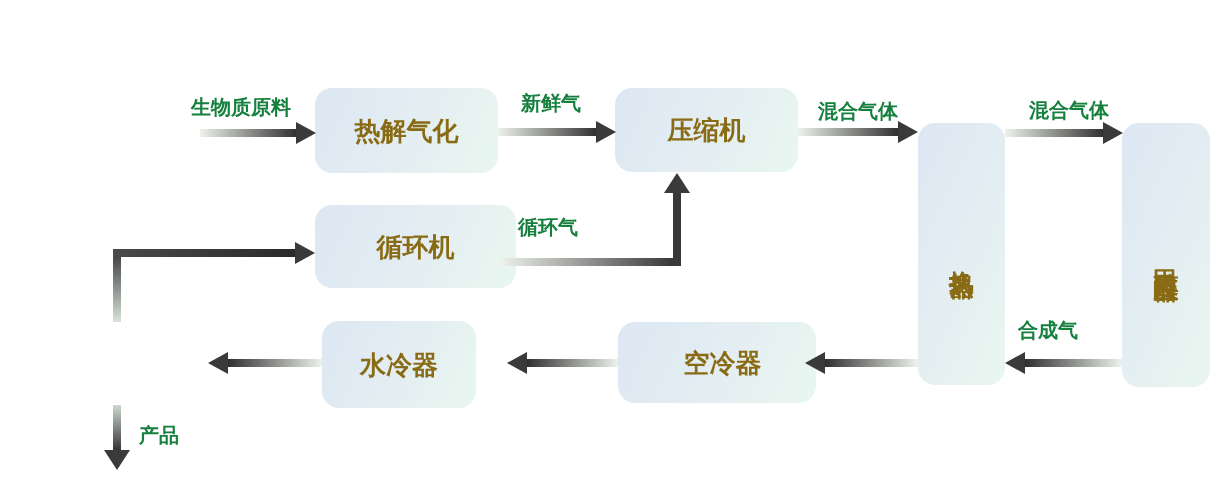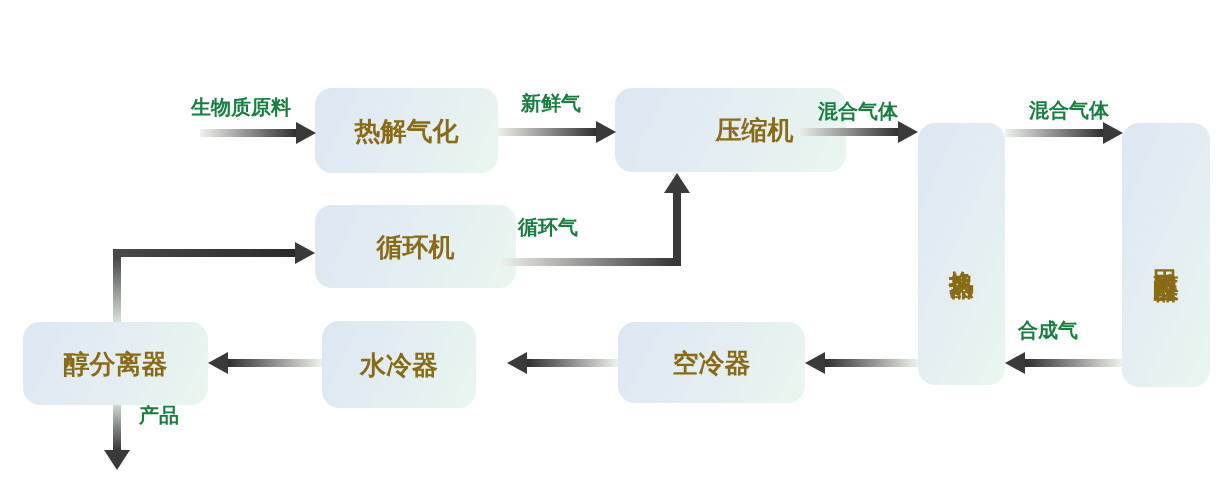--- a/index.html
+++ b/index.html
@@ -60,55 +60,52 @@
 </style>
 </head>
 <body>
 
 <div id="stage">
 
   <div class="box" style="left:315px; top:88px; width:183px; height:85px;">
     <span class="box-label">热解气化</span>
   </div>
 
-  <div class="box" style="left:615px; top:88px; width:183px; height:84px;padding-left:48px;">
+  <div class="box" style="left:615px; top:88px; width:183px; height:84px;">
     <span class="box-label">压缩机</span>
   </div>
 
   <div class="box" style="left:315px; top:205px; width:201px; height:83px;">
     <span class="box-label">循环机</span>
   </div>
 
   <div class="box vertical" style="left:918px; top:123px; width:87px; height:262px;">
     <span class="box-label">换热器</span>
   </div>
 
   <div class="box vertical" style="left:1122px; top:123px; width:88px; height:264px;">
     <span class="box-label">甲醇反应器</span>
   </div>
 
-  <div class="box" style="left:618px; top:322px; width:187px; height:81px;">
+  <div class="box" style="left:618px; top:322px; width:187px; height:81px;padding-left:11px;">
     <span class="box-label">空冷器</span>
   </div>
 
   <div class="box" style="left:322px; top:321px; width:154px; height:87px;">
     <span class="box-label">水冷器</span>
   </div>
 
-  <div class="box" style="left:23px; top:322px; width:185px; height:83px;">
-    <span class="box-label">醇分离器</span>
-  </div>
 
   <span class="flow-label" style="left:191px; top:96px;">生物质原料</span>
   <span class="flow-label" style="left:521px; top:92px;">新鲜气</span>
   <span class="flow-label" style="left:818px; top:100px;">混合气体</span>
   <span class="flow-label" style="left:1029px; top:99px;">混合气体</span>
   <span class="flow-label" style="left:518px; top:216px;">循环气</span>
   <span class="flow-label" style="left:1018px; top:319px;">合成气</span>
-  <span class="flow-label" style="left:139px; top:404px;">产品</span>
+  <span class="flow-label" style="left:139px; top:424px;">产品</span>
 
   <div class="shaft h grad-r" style="left:200px; top:129px; width:97px;"></div>
   <div class="head head-r" style="left:296px; top:122px;"></div>
 
   <div class="shaft h grad-r" style="left:498px; top:128px; width:99px;"></div>
   <div class="head head-r" style="left:596px; top:121px;"></div>
 
   <div class="shaft h grad-r" style="left:798px; top:128px; width:101px;"></div>
   <div class="head head-r" style="left:898px; top:121px;"></div>
 

